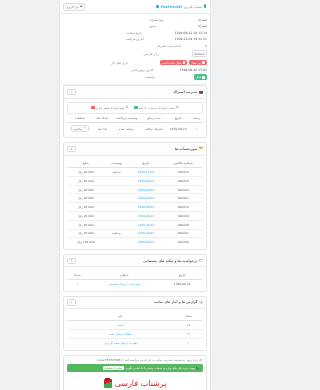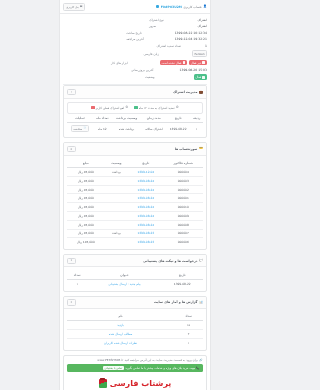--- a/index.html
+++ b/index.html
@@ -136,21 +136,21 @@
   }
   .greenbar .mini{
     display:inline-block;background:rgba(255,255,255,.95);
     border-radius:1px;padding:.5px 1.4px;color:#3f9a47;font-size:2.55px;
   }
   .brand{
     display:flex;align-items:center;justify-content:center;gap:3px;
     padding:7px 0 9px 0;
   }
   .brand-text{
-    color:#d6242b;font-size:8px;font-weight:bold;
+    color:#d6242b;font-size:8px;font-weight:normal;
     font-family:"DejaVu Sans","Liberation Sans",sans-serif;
     letter-spacing:-.3px;
   }
   .brand-mark{
     width:8px;height:9px;border-radius:1px;
     background:linear-gradient(160deg,#c8202a 0%,#c8202a 45%,#3ea94c 45%,#3ea94c 100%);
     position:relative;
   }
   .brand-mark:after{
     content:"";position:absolute;left:1.6px;top:-1.4px;width:4.6px;height:1.6px;

